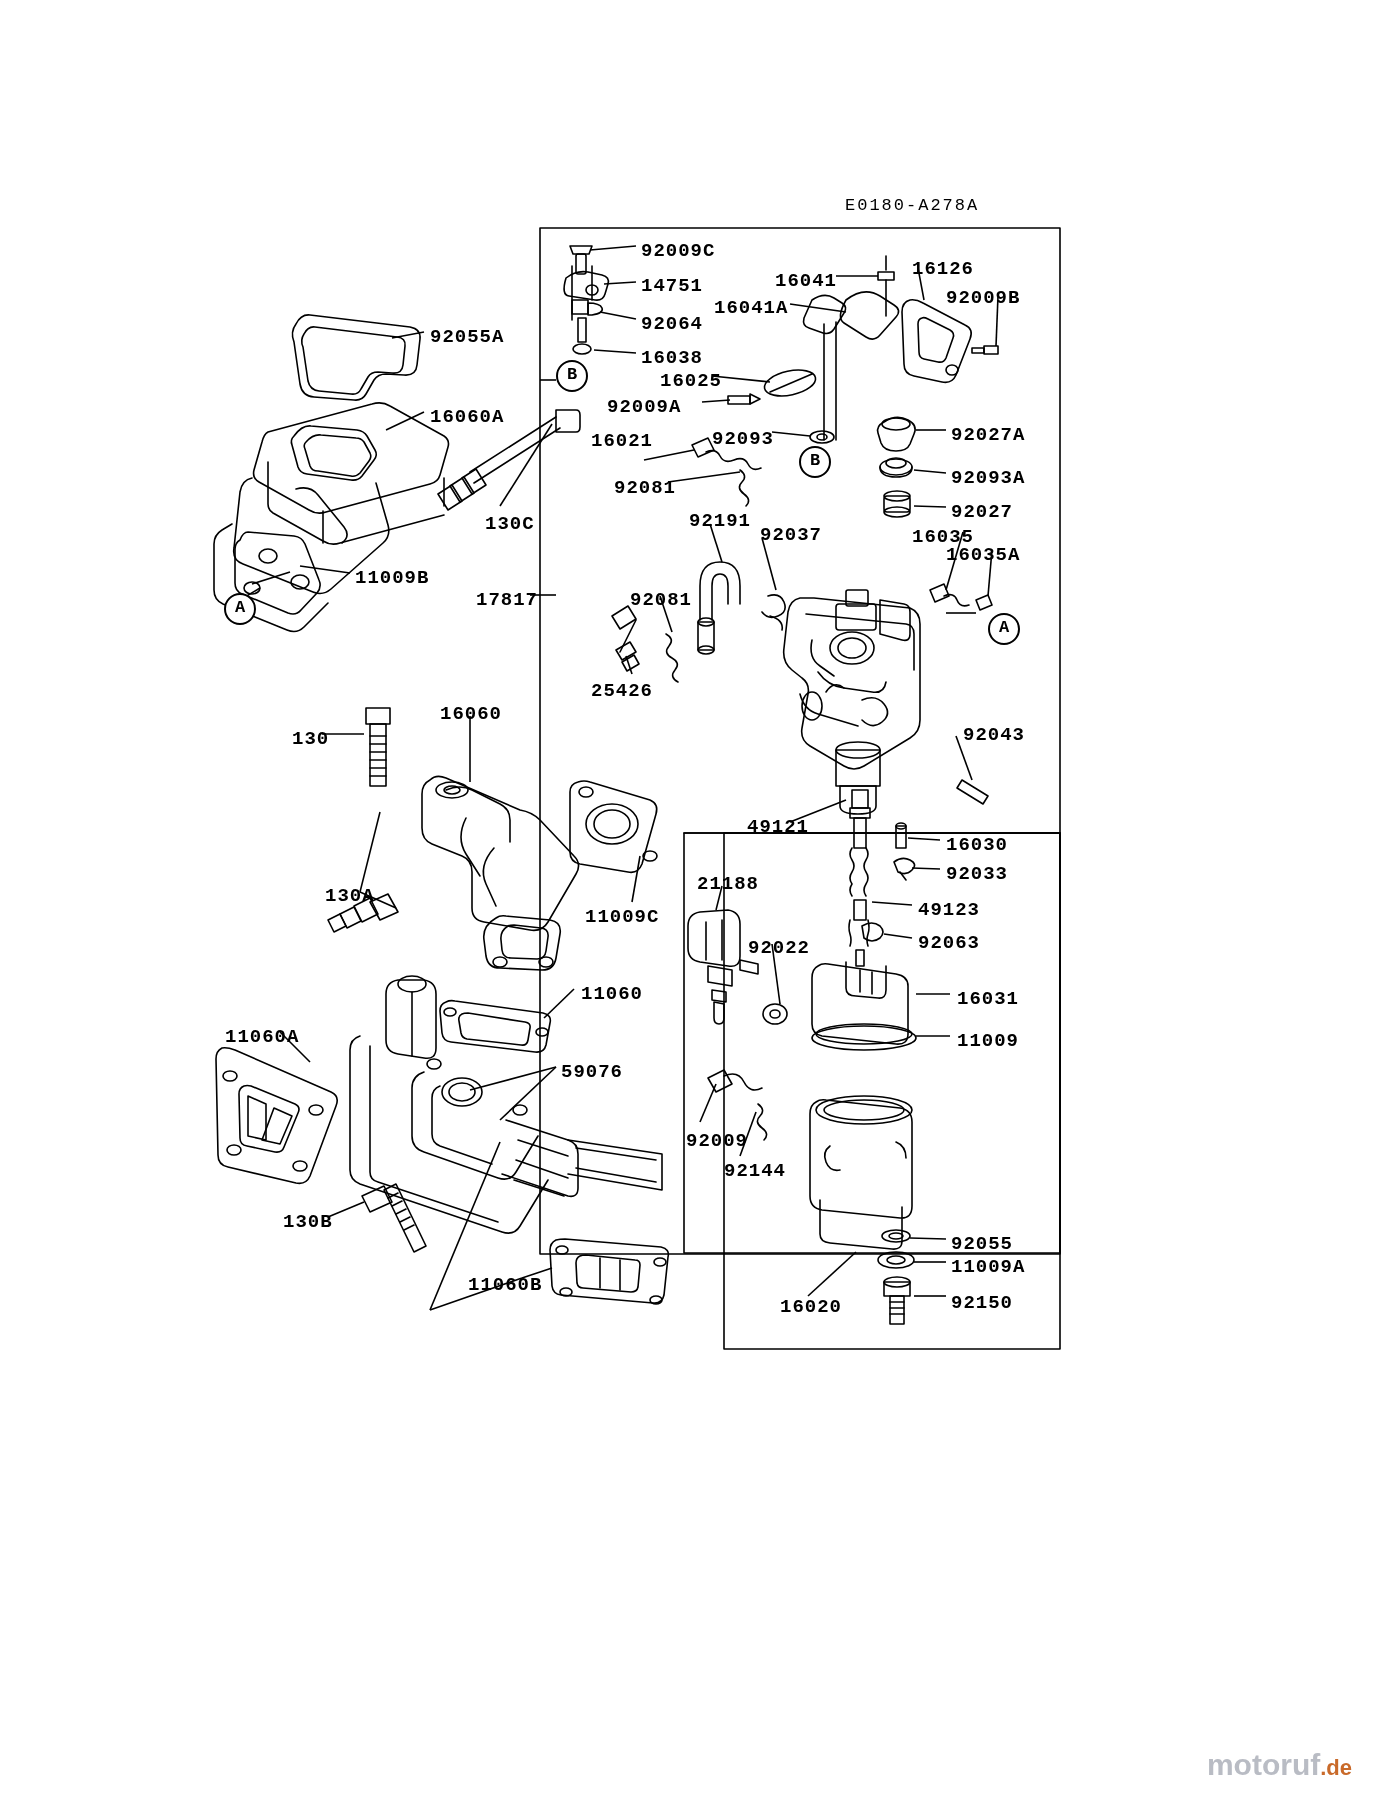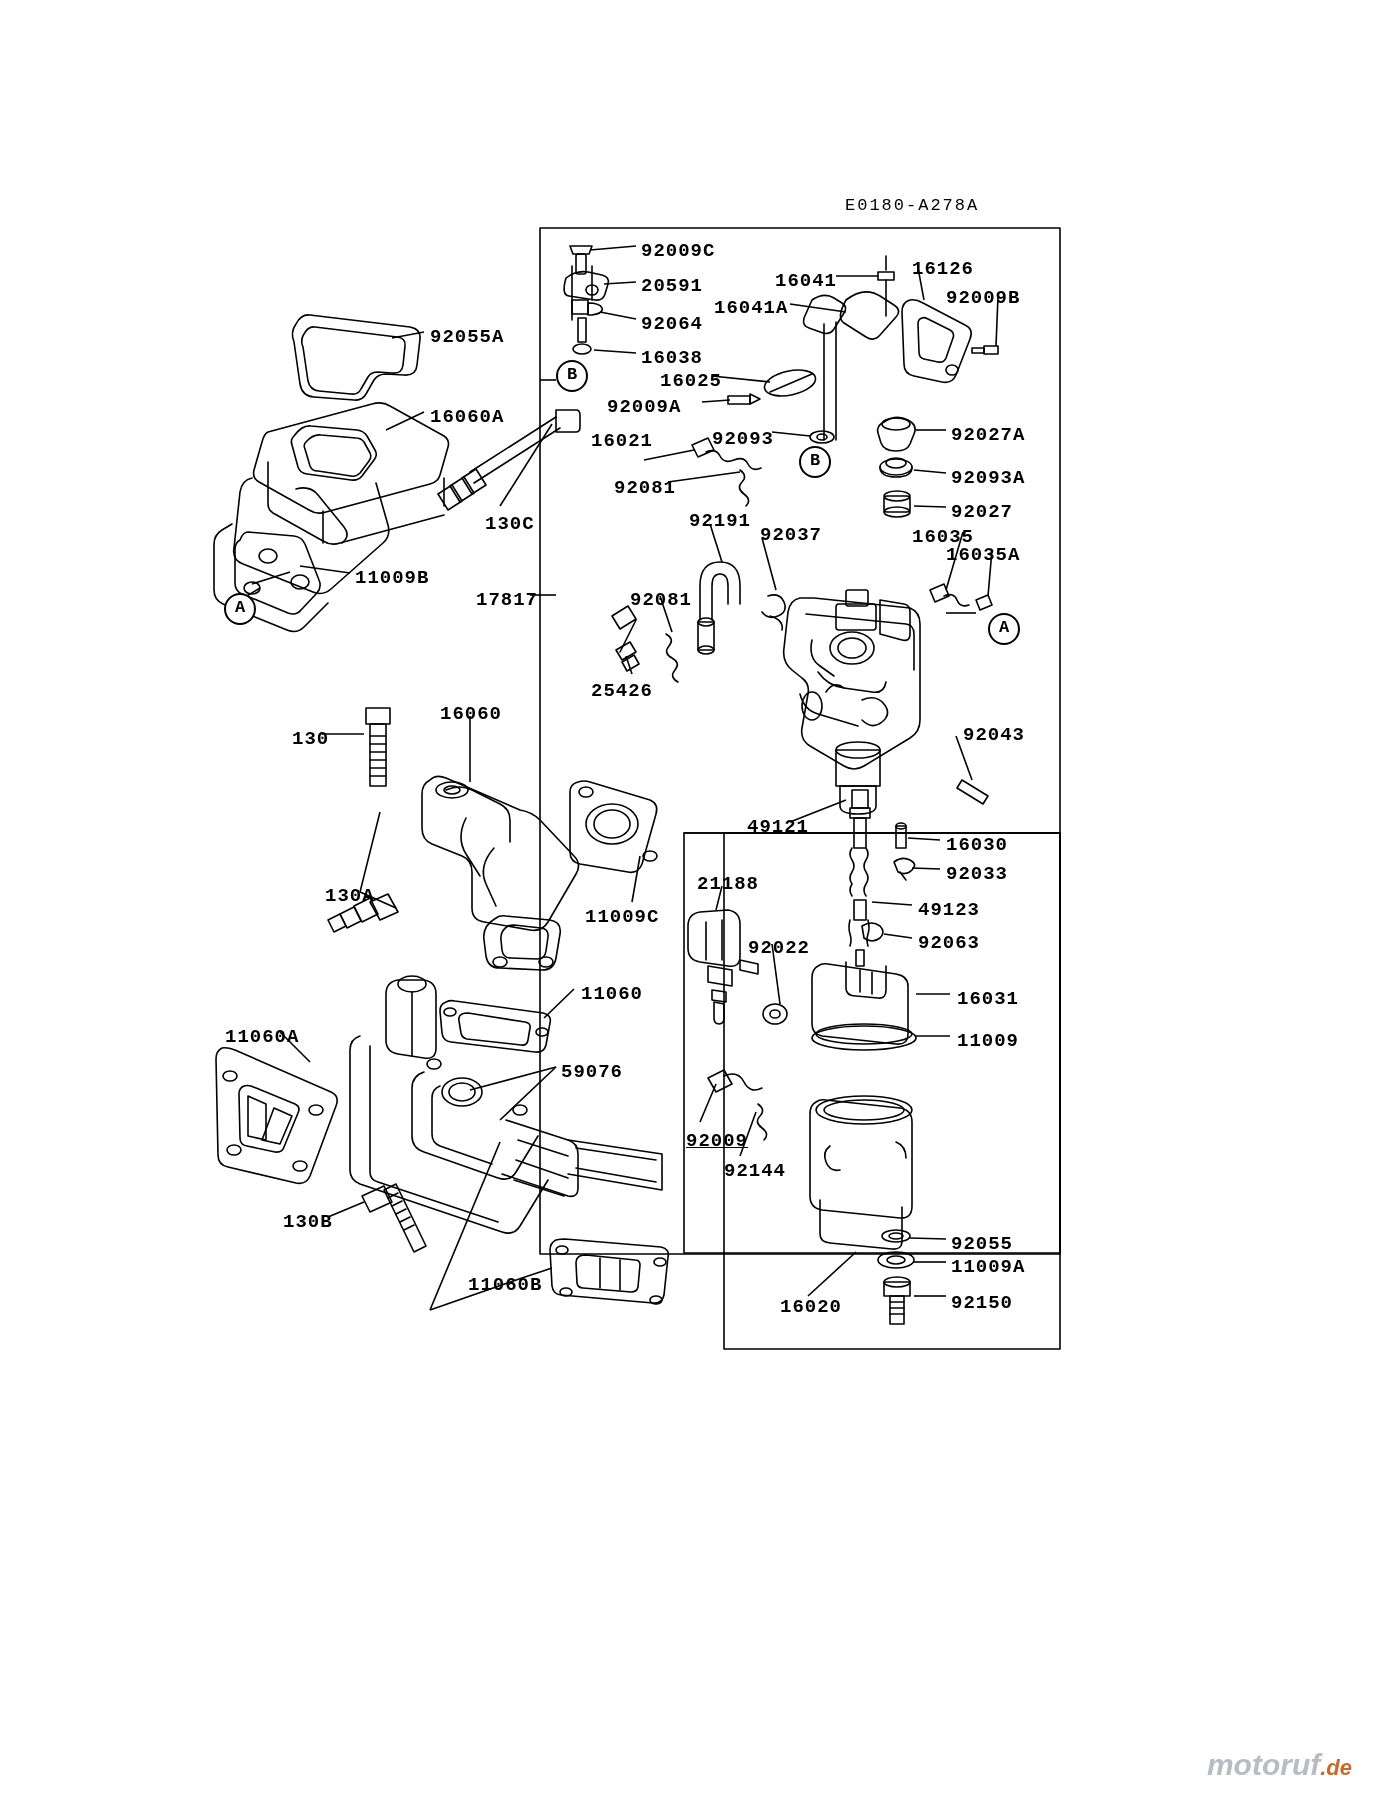--- a/index.html
+++ b/index.html
@@ -62,21 +62,20 @@
   .wm {
     position: absolute;
     right: 24px;
     bottom: 18px;
     font-family: "Liberation Sans", sans-serif;
     font-size: 30px;
     font-weight: bold;
     color: #b9bcc4;
     letter-spacing: 0px;
     white-space: nowrap;
-    font-style: italic;
   }
   .wm .de {
     color: #c96a2a;
     font-size: 22px;
   }
 </style>
 </head>
 <body>
 
 <div id="sheet">
@@ -393,21 +392,21 @@
       <line x1="240" y1="600" x2="260" y2="588"></line>
     </g>
   </svg>
 
   <div class="circ" style="left:224px; top:593px;">A</div>
   <div class="circ" style="left:556px; top:360px;">B</div>
   <div class="circ" style="left:799px; top:446px;">B</div>
   <div class="circ" style="left:988px; top:613px;">A</div>
 
   <div class="lbl" style="left:641px; top:240px;">92009C</div>
-  <div class="lbl" style="left:641px; top:275px;">20591</div>
+  <div class="lbl" style="left:641px; top:275px;">14751</div>
   <div class="lbl" style="left:641px; top:313px;">92064</div>
   <div class="lbl" style="left:641px; top:347px;">16038</div>
   <div class="lbl" style="left:660px; top:370px;">16025</div>
   <div class="lbl" style="left:607px; top:396px;">92009A</div>
   <div class="lbl" style="left:775px; top:270px;">16041</div>
   <div class="lbl" style="left:714px; top:297px;">16041A</div>
   <div class="lbl" style="left:912px; top:258px;">16126</div>
   <div class="lbl" style="left:946px; top:287px;">92009B</div>
   <div class="lbl" style="left:430px; top:326px;">92055A</div>
   <div class="lbl" style="left:430px; top:406px;">16060A</div>
@@ -436,21 +435,21 @@
   <div class="lbl" style="left:946px; top:863px;">92033</div>
   <div class="lbl" style="left:697px; top:873px;">21188</div>
   <div class="lbl" style="left:918px; top:899px;">49123</div>
   <div class="lbl" style="left:748px; top:937px;">92022</div>
   <div class="lbl" style="left:918px; top:932px;">92063</div>
   <div class="lbl" style="left:957px; top:988px;">16031</div>
   <div class="lbl" style="left:581px; top:983px;">11060</div>
   <div class="lbl" style="left:225px; top:1026px;">11060A</div>
   <div class="lbl" style="left:957px; top:1030px;">11009</div>
   <div class="lbl" style="left:561px; top:1061px;">59076</div>
-  <div class="lbl" style="left:686px; top:1130px;text-decoration:underline;">92009</div>
+  <div class="lbl" style="left:686px; top:1130px;">92009</div>
   <div class="lbl" style="left:724px; top:1160px;">92144</div>
   <div class="lbl" style="left:283px; top:1211px;">130B</div>
   <div class="lbl" style="left:951px; top:1233px;">92055</div>
   <div class="lbl" style="left:951px; top:1256px;">11009A</div>
   <div class="lbl" style="left:468px; top:1274px;">11060B</div>
   <div class="lbl" style="left:780px; top:1296px;">16020</div>
   <div class="lbl" style="left:951px; top:1292px;">92150</div>
 
   <div class="wm"><span>motoruf</span><span class="de">.de</span></div>
 

